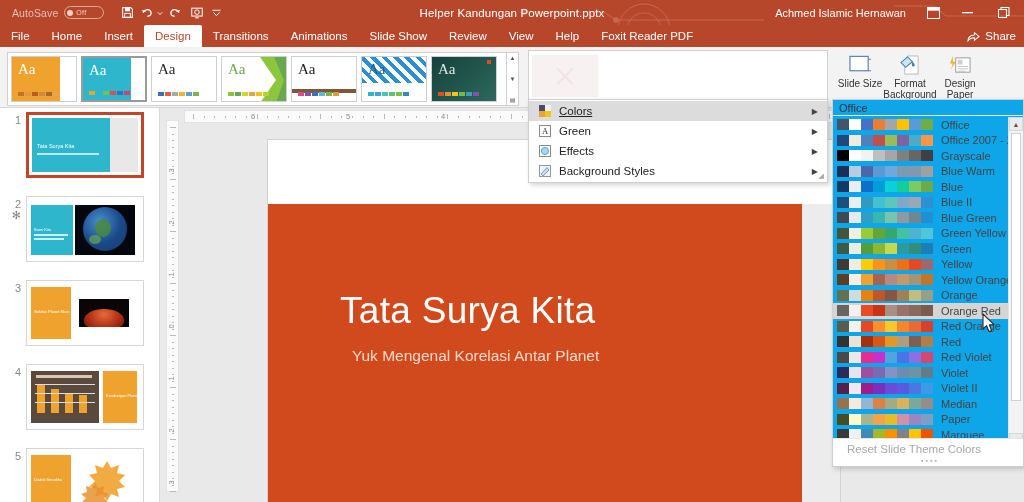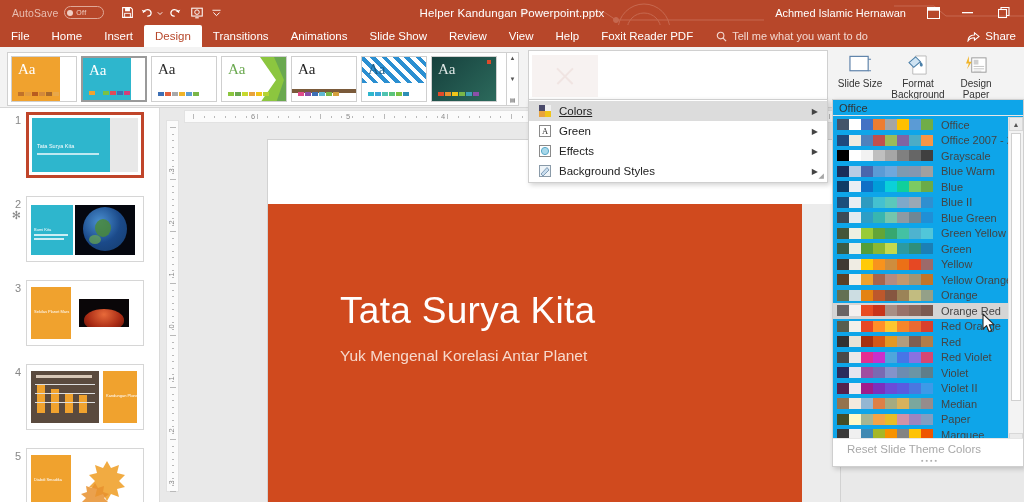--- a/index.html
+++ b/index.html
@@ -95,21 +95,21 @@
   .variant-thumb { width:66px; height:42px; background:#f7f2f1; position:relative; }
   .variant-thumb:after {
     content:""; position:absolute; left:50%; top:50%; width:22px; height:1.5px;
     background:#f0e4e2; transform:translate(-50%,-50%) rotate(45deg);
   }
   .variant-thumb:before {
     content:""; position:absolute; left:50%; top:50%; width:22px; height:1.5px;
     background:#f0e4e2; transform:translate(-50%,-50%) rotate(-45deg);
   }
 
-  .rb-right { position:absolute; left:836px; top:1px; display:flex; gap:10px; }
+  .rb-right { position:absolute; left:836px; top:1px; display:flex; gap:2px; }
   .rb-btn {
     width:48px; height:58px; display:flex; flex-direction:column; align-items:center;
     padding-top:4px; font-size:10px; color:#333; text-align:center; line-height:11px;
   }
   .rb-btn .ic { height:26px; display:flex; align-items:center; justify-content:center; }
 
   
   .workspace { position:absolute; left:0; top:108px; width:1024px; height:394px; background:#fff; }
 
   .thumbpane {
@@ -140,21 +140,21 @@
   .slide-canvas {
     position:absolute; left:108px; top:32px; width:572px; height:362px;
     background:#fff; box-shadow:0 0 0 1px #d2d2d2; overflow:hidden;
   }
   .slide-orange { position:absolute; left:0; top:64px; right:0; bottom:0; background:#d04a1e; }
   .slide-title {
     position:absolute; left:72px; top:150px; font-size:37px; color:#fff;
     font-weight:300; letter-spacing:.3px;
   }
   .slide-sub {
-    position:absolute; left:72px; top:207px; font-size:15.5px; color:#f7d9cc; font-weight:400;
+    position:absolute; left:84px; top:207px; font-size:15.5px; color:#f7d9cc; font-weight:400;
   }
   .slide-rightstrip { position:absolute; right:0; top:64px; width:38px; bottom:0; background:#ececec; }
 
   
   .dropdown {
     position:absolute; left:528px; top:99px; width:300px; height:84px;
     background:#fff; border:1px solid #cfcfcf; box-shadow:2px 2px 5px rgba(0,0,0,.18);
     z-index:40; padding:1px 0;
   }
   .dd-item {
@@ -300,27 +300,20 @@
     <div class="tab">Home</div>
     <div class="tab">Insert</div>
     <div class="tab active">Design</div>
     <div class="tab">Transitions</div>
     <div class="tab">Animations</div>
     <div class="tab">Slide Show</div>
     <div class="tab">Review</div>
     <div class="tab">View</div>
     <div class="tab">Help</div>
     <div class="tab">Foxit Reader PDF</div>
-    <div class="tellme">
-      <svg width="11" height="11" viewBox="0 0 12 12">
-          <circle cx="5" cy="5" r="3.6" fill="none" stroke="#f3d8d0" stroke-width="1.2"></circle>
-          <path d="M7.7 7.7 L11 11" stroke="#f3d8d0" stroke-width="1.3"></path>
-        </svg>
-      <span>Tell me what you want to do</span>
-    </div>
     <div class="share-btn">
       <svg width="13" height="12" viewBox="0 0 14 13">
           <path d="M1 12 C1 7 5 5.5 8 5.5 V3 L13 7 L8 11 V8.5 C5 8.5 2.5 9.5 1 12z" fill="none" stroke="#fff" stroke-width="1.1"></path>
         </svg>
       <span>Share</span>
     </div>
   </div>
 
   <div class="ribbon">
 

